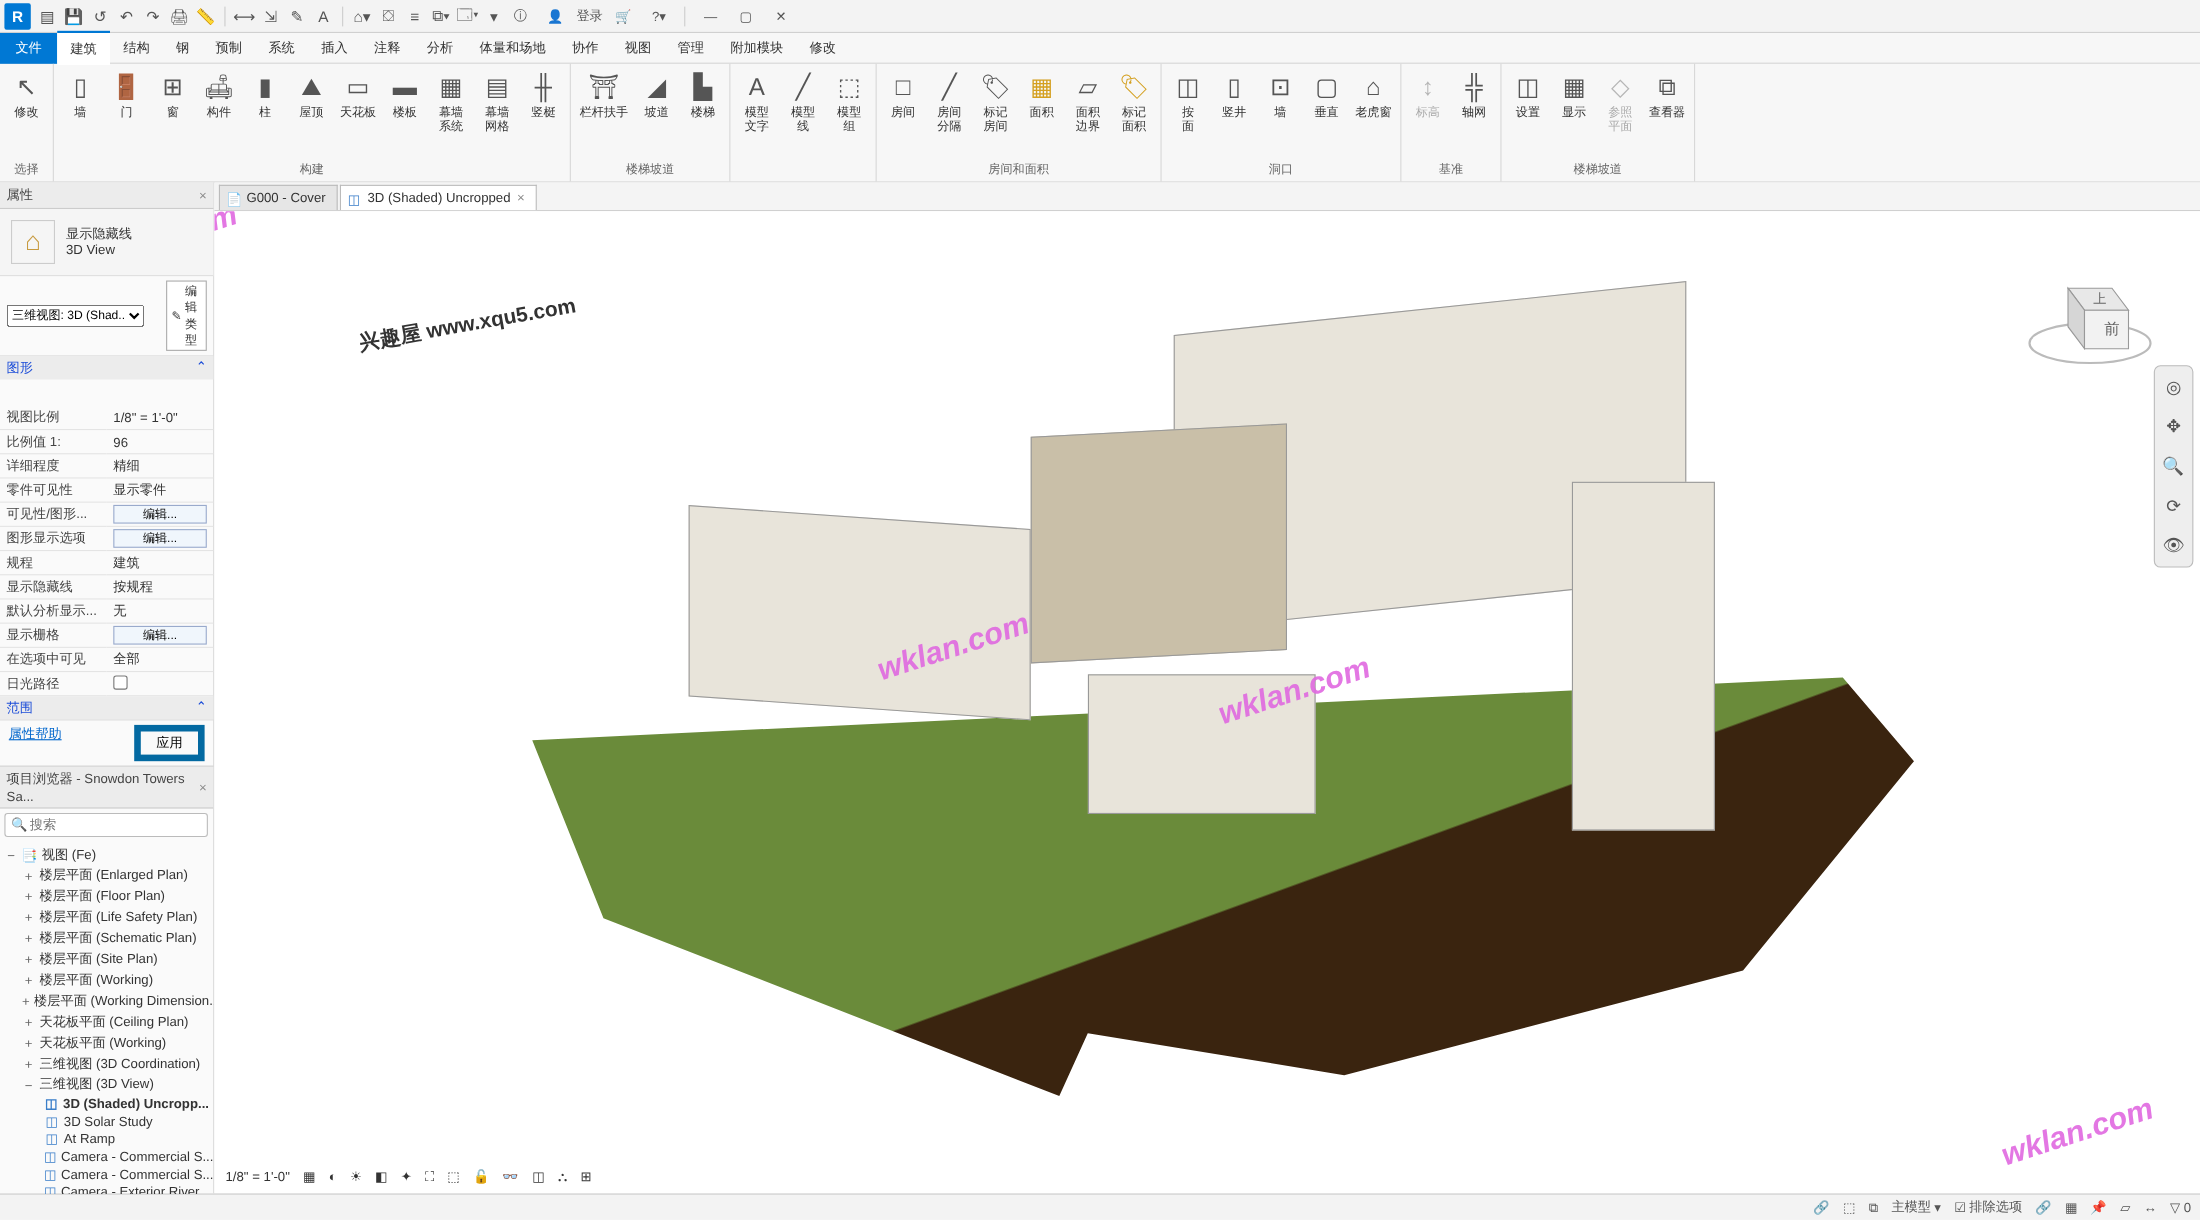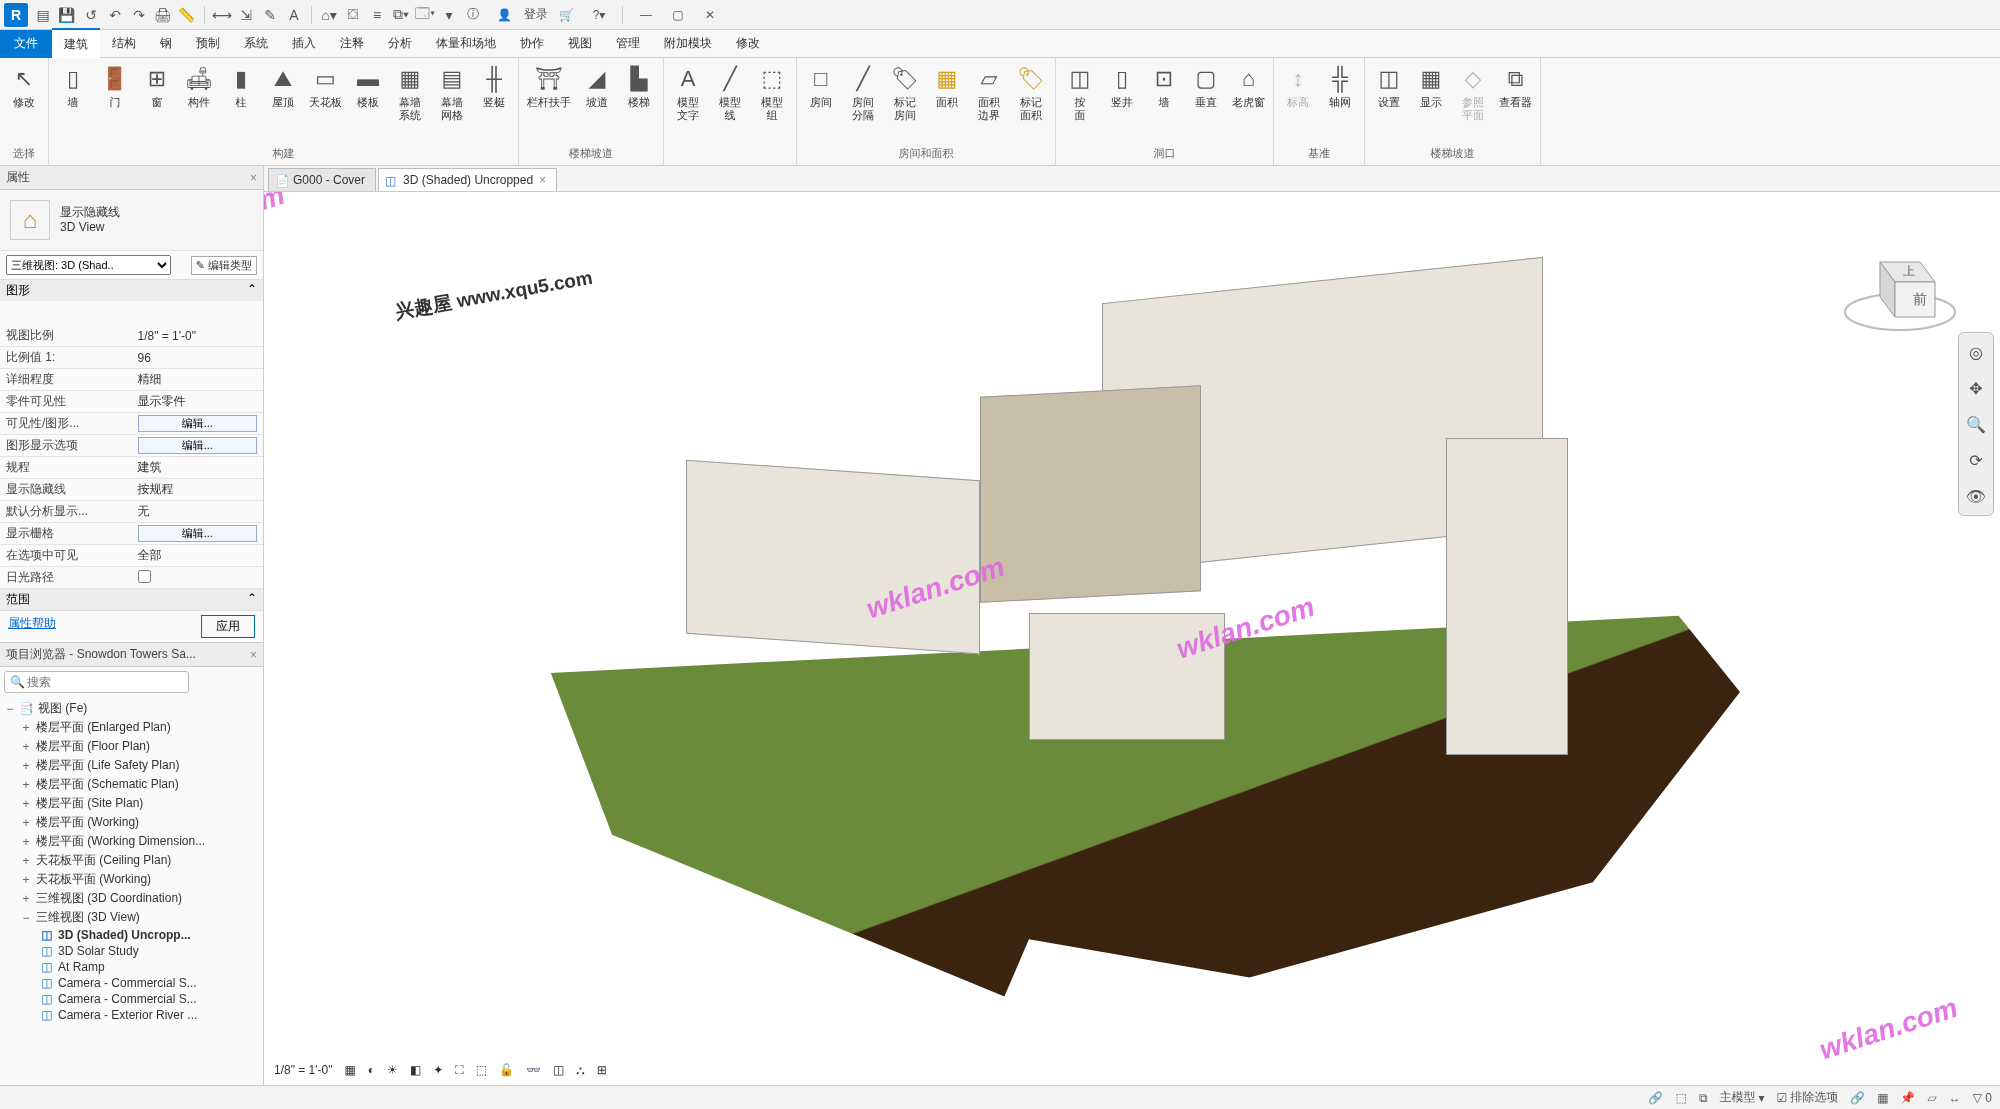--- a/index.html
+++ b/index.html
@@ -17,36 +17,36 @@
 .menubar .tab { padding: 6px 12px; cursor: pointer; color: #333; }
 .menubar .tab.active { background: #fff; border-top: 2px solid #0078d4; }
 .ribbon { height: 108px; background: #f7f7f7; border-bottom: 1px solid #cfcfcf; display: flex; }
 .rib-group { border-right: 1px solid #d8d8d8; display: flex; flex-direction: column; justify-content: space-between; padding: 2px 4px; }
 .rib-group .rib-items { display: flex; gap: 2px; align-items: flex-start; height: 84px; }
 .rib-btn { display: flex; flex-direction: column; align-items: center; justify-content: flex-start; gap: 2px; padding: 2px 4px; cursor: pointer; text-align: center; line-height: 13px; }
 .rib-btn .icon { width: 32px; height: 32px; display: flex; align-items: center; justify-content: center; color: #555; font-size: 22px; }
 .rib-btn .lbl { font-size: 11px; color: #333; white-space: pre-line; }
 .rib-group .rib-title { text-align: center; font-size: 11px; color: #666; padding-bottom: 2px; }
 .workspace { position: absolute; top: 166px; bottom: 24px; left: 0; right: 0; display: flex; }
-.left-panels { width: 264px; display: flex; flex-direction: column; border-right: 1px solid #ccc; background: #fafafa; }
+.left-panels { width: 195px; display: flex; flex-direction: column; border-right: 1px solid #ccc; background: #fafafa; }
 .panel-header { background: #ececec; border-bottom: 1px solid #ccc; padding: 3px 6px; display: flex; justify-content: space-between; align-items: center; font-size: 12px; color: #444; }
 .panel-header .close { cursor: pointer; color: #888; }
 .prop-type { display: flex; align-items: center; padding: 10px; gap: 10px; border-bottom: 1px solid #e0e0e0; background: #f5f5f5; }
 .prop-type .house-icon { width: 40px; height: 40px; border: 1px solid #ccc; display: flex; align-items: center; justify-content: center; font-size: 24px; color: #c79a3f; }
 .prop-type .type-txt { line-height: 15px; }
 .prop-select-row { display: flex; align-items: center; padding: 4px 6px; gap: 20px; border-bottom: 1px solid #ddd; }
 .prop-select-row select { flex: 1; font-size: 11px; height: 20px; }
 .prop-select-row .edit-type { border: 1px solid #aaa; padding: 1px 4px; font-size: 11px; cursor: pointer; background: #fff; display: flex; align-items: center; gap: 3px; }
-.prop-cat { background: #ececec; padding: 2px 6px; font-size: 12px; color: #000000; display: flex; justify-content: space-between; align-items: flex-start; }
+.prop-cat { background: #ececec; padding: 2px 6px; font-size: 12px; color: #1d4ed8; display: flex; justify-content: space-between; align-items: flex-start; }
 .prop-table { width: 100%; border-collapse: collapse; margin-top: 24px; }
 .prop-table td { border-bottom: 1px solid #e4e4e4; padding: 2px 6px; font-size: 12px; }
 .prop-table td:first-child { width: 50%; color: #444; }
 .prop-table .edit-btn { background: #f0f6fc; border: 1px solid #9ac; padding: 0 6px; font-size: 11px; cursor: pointer; width: 100%; }
 .prop-help { color: #0066cc; text-decoration: underline; padding: 4px 8px; cursor: pointer; display: inline-block; }
-.apply-btn { float: right; margin: 4px 8px; padding: 2px 14px; border: 1px solid #0369a1; background: #fafafa; cursor: pointer; font-size: 12px; }
+.apply-btn { float: right; margin: 4px 8px; padding: 2px 14px; border: 6px solid #0369a1; background: #fafafa; cursor: pointer; font-size: 12px; }
 .browser { flex: 1; display: flex; flex-direction: column; border-top: 1px solid #ccc; overflow: hidden; }
 .browser .search-row { padding: 4px; display: flex; gap: 4px; align-items: center; }
 .browser .search-row input { flex: 1; border: 1px solid #bbb; border-radius: 3px; padding: 3px 6px 3px 22px; font-size: 12px; background: #fff; }
 .browser .search-row .search-wrap { position: relative; flex: 1; }
 .browser .search-row .search-wrap .sicon { position: absolute; left: 6px; top: 4px; color: #888; font-size: 12px; }
 .tree { flex: 1; overflow-y: auto; padding: 2px 0; }
 .tree-row { display: flex; align-items: center; gap: 4px; padding: 1px 4px; font-size: 12px; cursor: pointer; white-space: nowrap; }
 .tree-row .expander { width: 12px; text-align: center; color: #666; }
 .tree-row .node-icon { width: 14px; height: 14px; display: flex; align-items: center; justify-content: center; }
 .tree-row.selected { font-weight: bold; }

